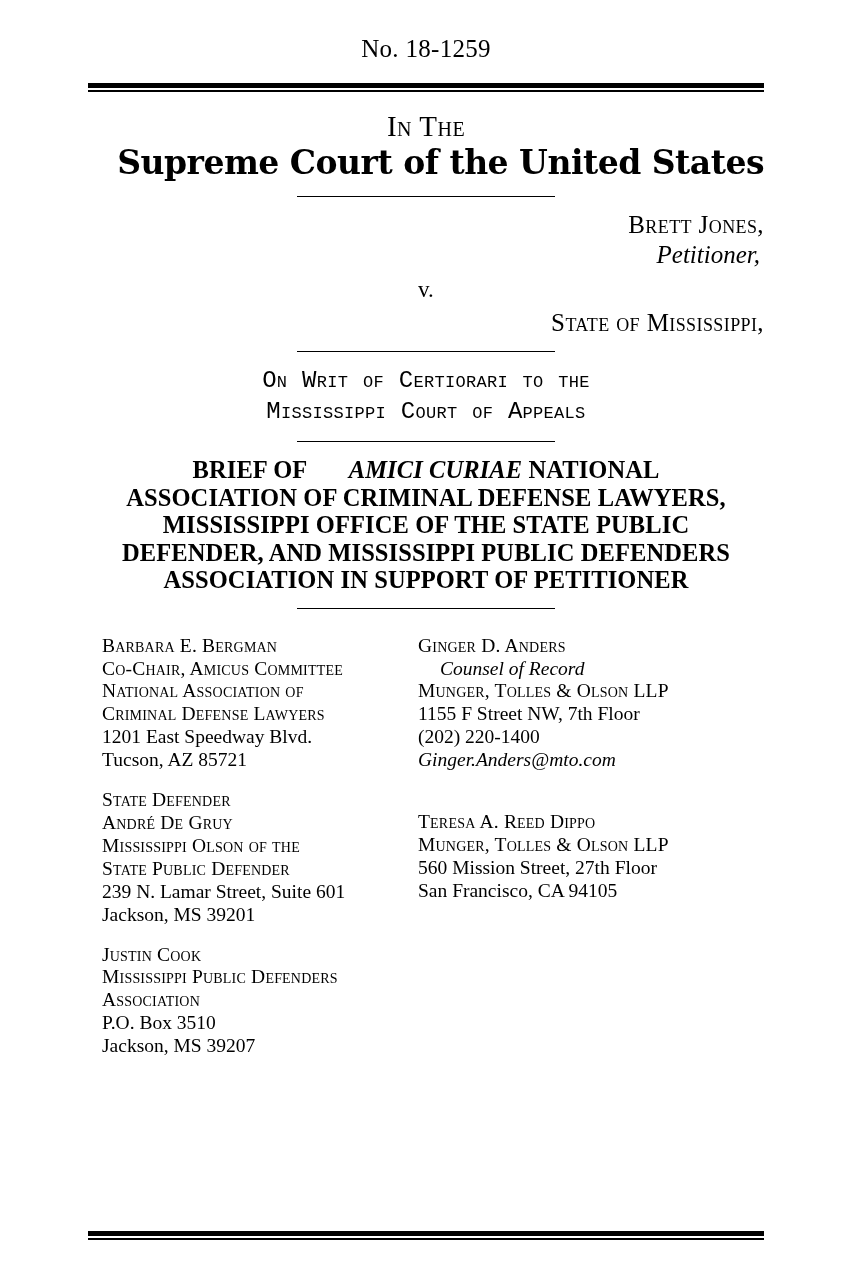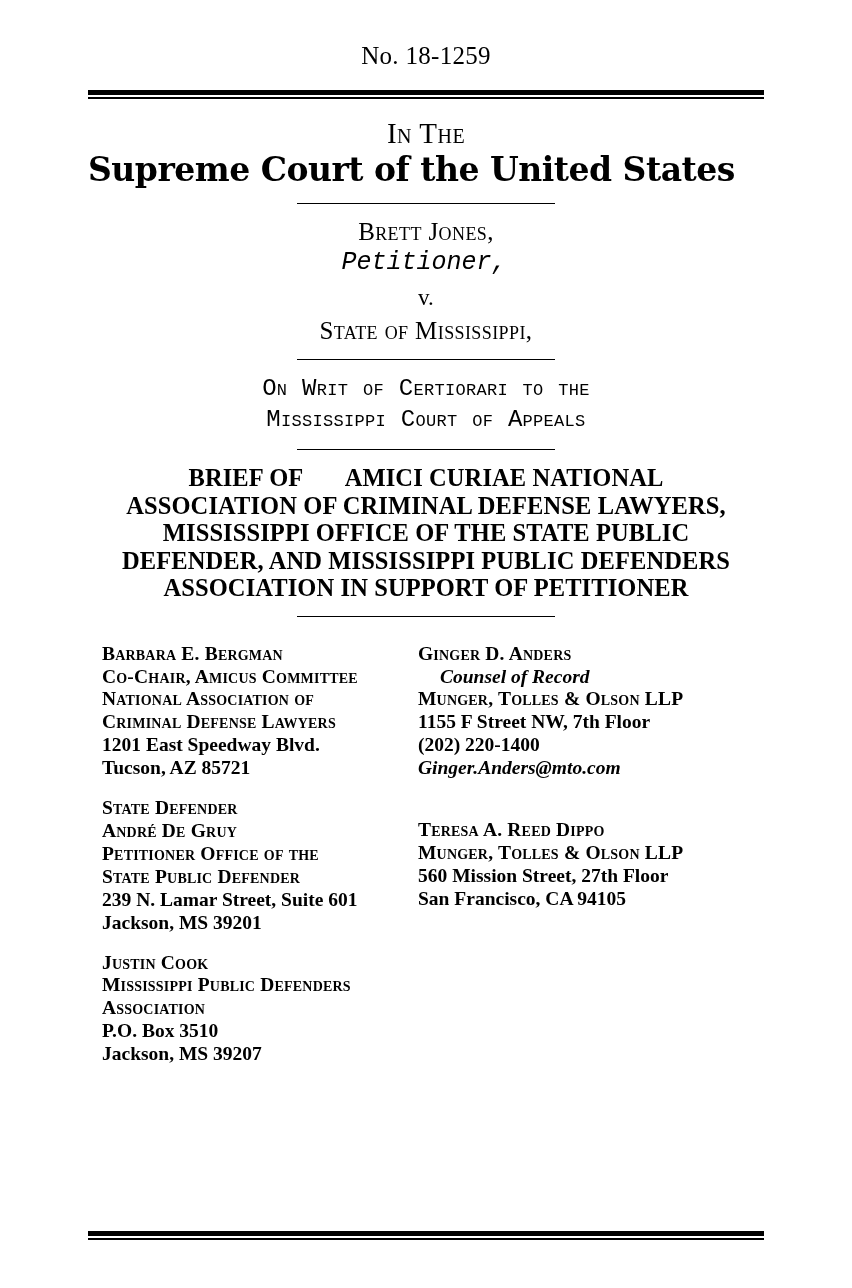--- a/index.html
+++ b/index.html
@@ -20,21 +20,21 @@
     height: 1288px;
     box-sizing: border-box;
     padding: 30px 88px 0 88px;
     position: relative;
   }
 
   .docket {
     text-align: center;
     font-size: 25px;
     letter-spacing: 0.3px;
-    margin-top: 12px;
+    margin-top: 5px;
     margin-bottom: 20px;
   }
 
   .rule-thick {
     border: none;
     border-top: 5px solid #000;
     border-bottom: 2px solid #000;
     height: 2px;
     margin: 0 0 18px 0;
     padding: 0;
@@ -55,50 +55,49 @@
   }
 
   .in-the {
     text-align: center;
     font-size: 29px;
     font-variant: small-caps;
     letter-spacing: 0.5px;
   }
 
   .court-name {
-    text-align: left;
+    text-align: right;
     font-size: 33px;
     font-family: "DejaVu Serif", "Liberation Serif", serif;
     font-weight: bold;
     letter-spacing: -0.5px;
     margin-bottom: 8px;
     white-space: nowrap;
   }
 
   .short-rule {
     width: 258px;
     height: 0;
     border-top: 1.6px solid #000;
     margin: 14px auto 14px auto;
   }
 
   .party {
-    text-align: center;
+    text-align: right;
     font-size: 25px;
     font-variant: small-caps;
     letter-spacing: 0.4px;
     margin: 6px 0 0 0;
   }
   .role {
-    text-align: center;
+    text-align: right;
     font-size: 25px;
     font-style: italic;
     margin: 2px 0 0 0;
     padding-right: 4px;
-    font-family: Liberation Mono, monospace;
   }
   .vee {
     text-align: center;
     font-size: 23px;
     margin: 8px 0 4px 0;
   }
 
   .writ {
     text-align: center;
     font-size: 24px;
@@ -111,29 +110,29 @@
   .brief-title {
     text-align: center;
     font-size: 24.5px;
     font-weight: bold;
     line-height: 1.12;
     letter-spacing: 0.1px;
     margin: 4px auto 0 auto;
     width: 640px;
   }
   .brief-title .ital {
+    font-style: italic;
     margin-left: 36px;
   }
 
   .counsel {
     display: flex;
     margin-top: 26px;
     font-size: 19.5px;
     line-height: 1.175;
-    font-weight: bold;
   }
   .col-left {
     width: 322px;
     padding-left: 14px;
     box-sizing: border-box;
   }
   .col-right {
     flex: 1;
     padding-left: 8px;
     box-sizing: border-box;
@@ -198,21 +197,21 @@
         <div class="line sc">Co-Chair, Amicus Committee</div>
         <div class="line sc">National Association of</div>
         <div class="line sc">Criminal Defense Lawyers</div>
         <div class="line">1201 East Speedway Blvd.</div>
         <div class="line">Tucson, AZ 85721</div>
       </div>
 
       <div class="block">
         <div class="line sc">State Defender</div>
         <div class="line sc">André De Gruy</div>
-        <div class="line sc">Petitioner Office of the</div>
+        <div class="line sc">Mississippi Olson of the</div>
         <div class="line sc">State Public Defender</div>
         <div class="line">239 N. Lamar Street, Suite 601</div>
         <div class="line">Jackson, MS 39201</div>
       </div>
 
       <div class="block">
         <div class="line sc">Justin Cook</div>
         <div class="line sc">Mississippi Public Defenders</div>
         <div class="line sc">Association</div>
         <div class="line">P.O. Box 3510</div>

